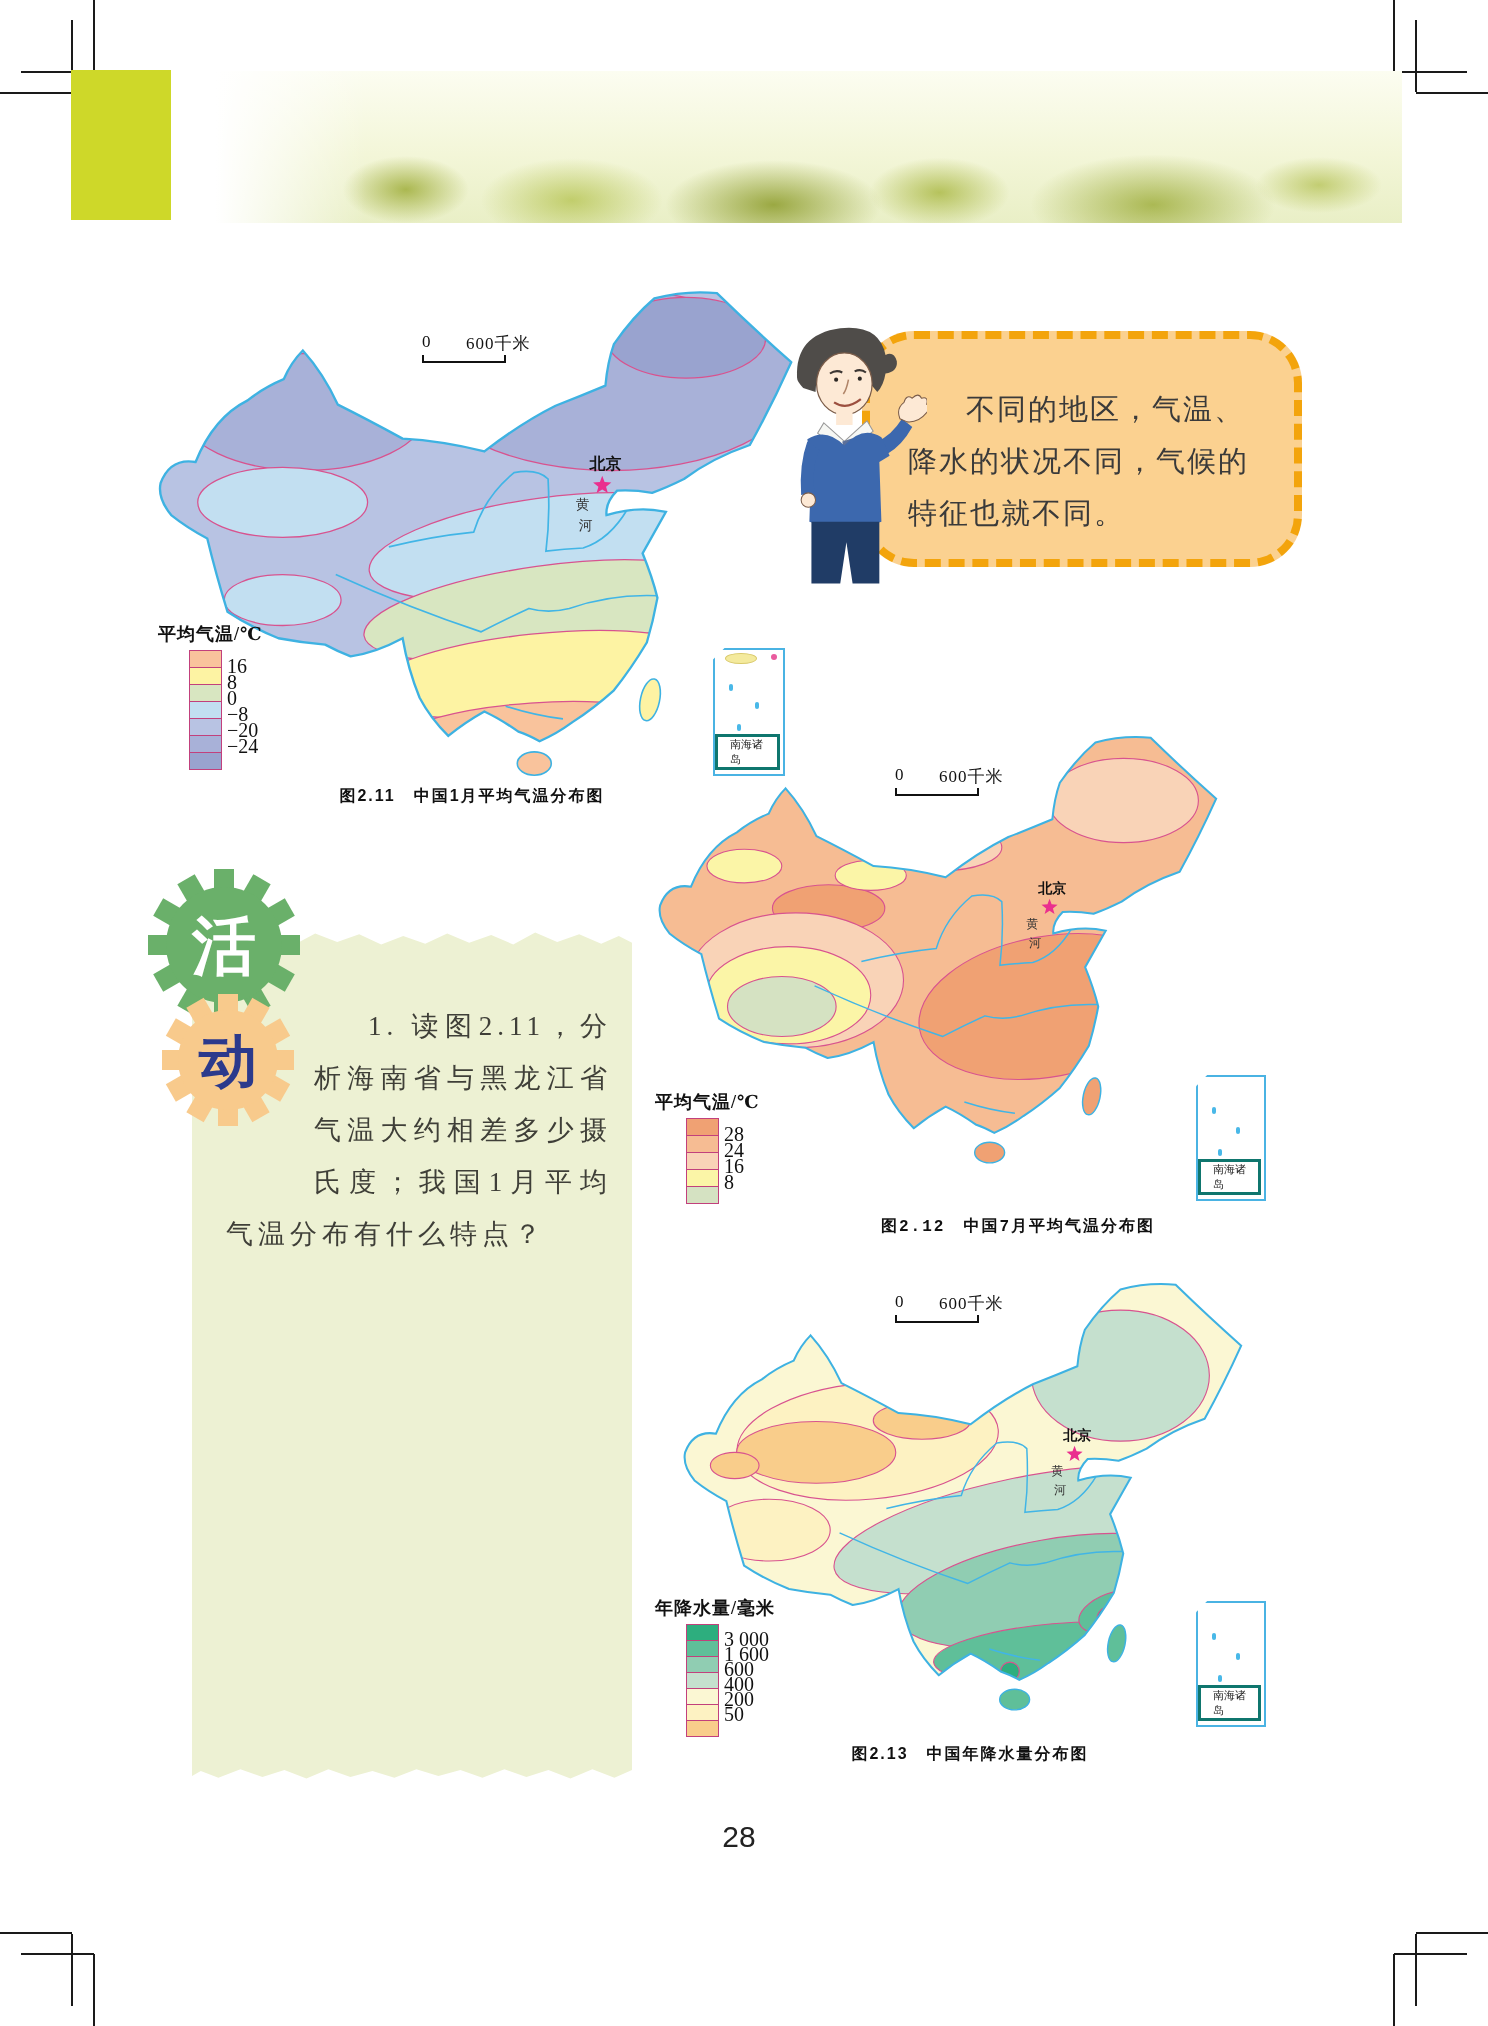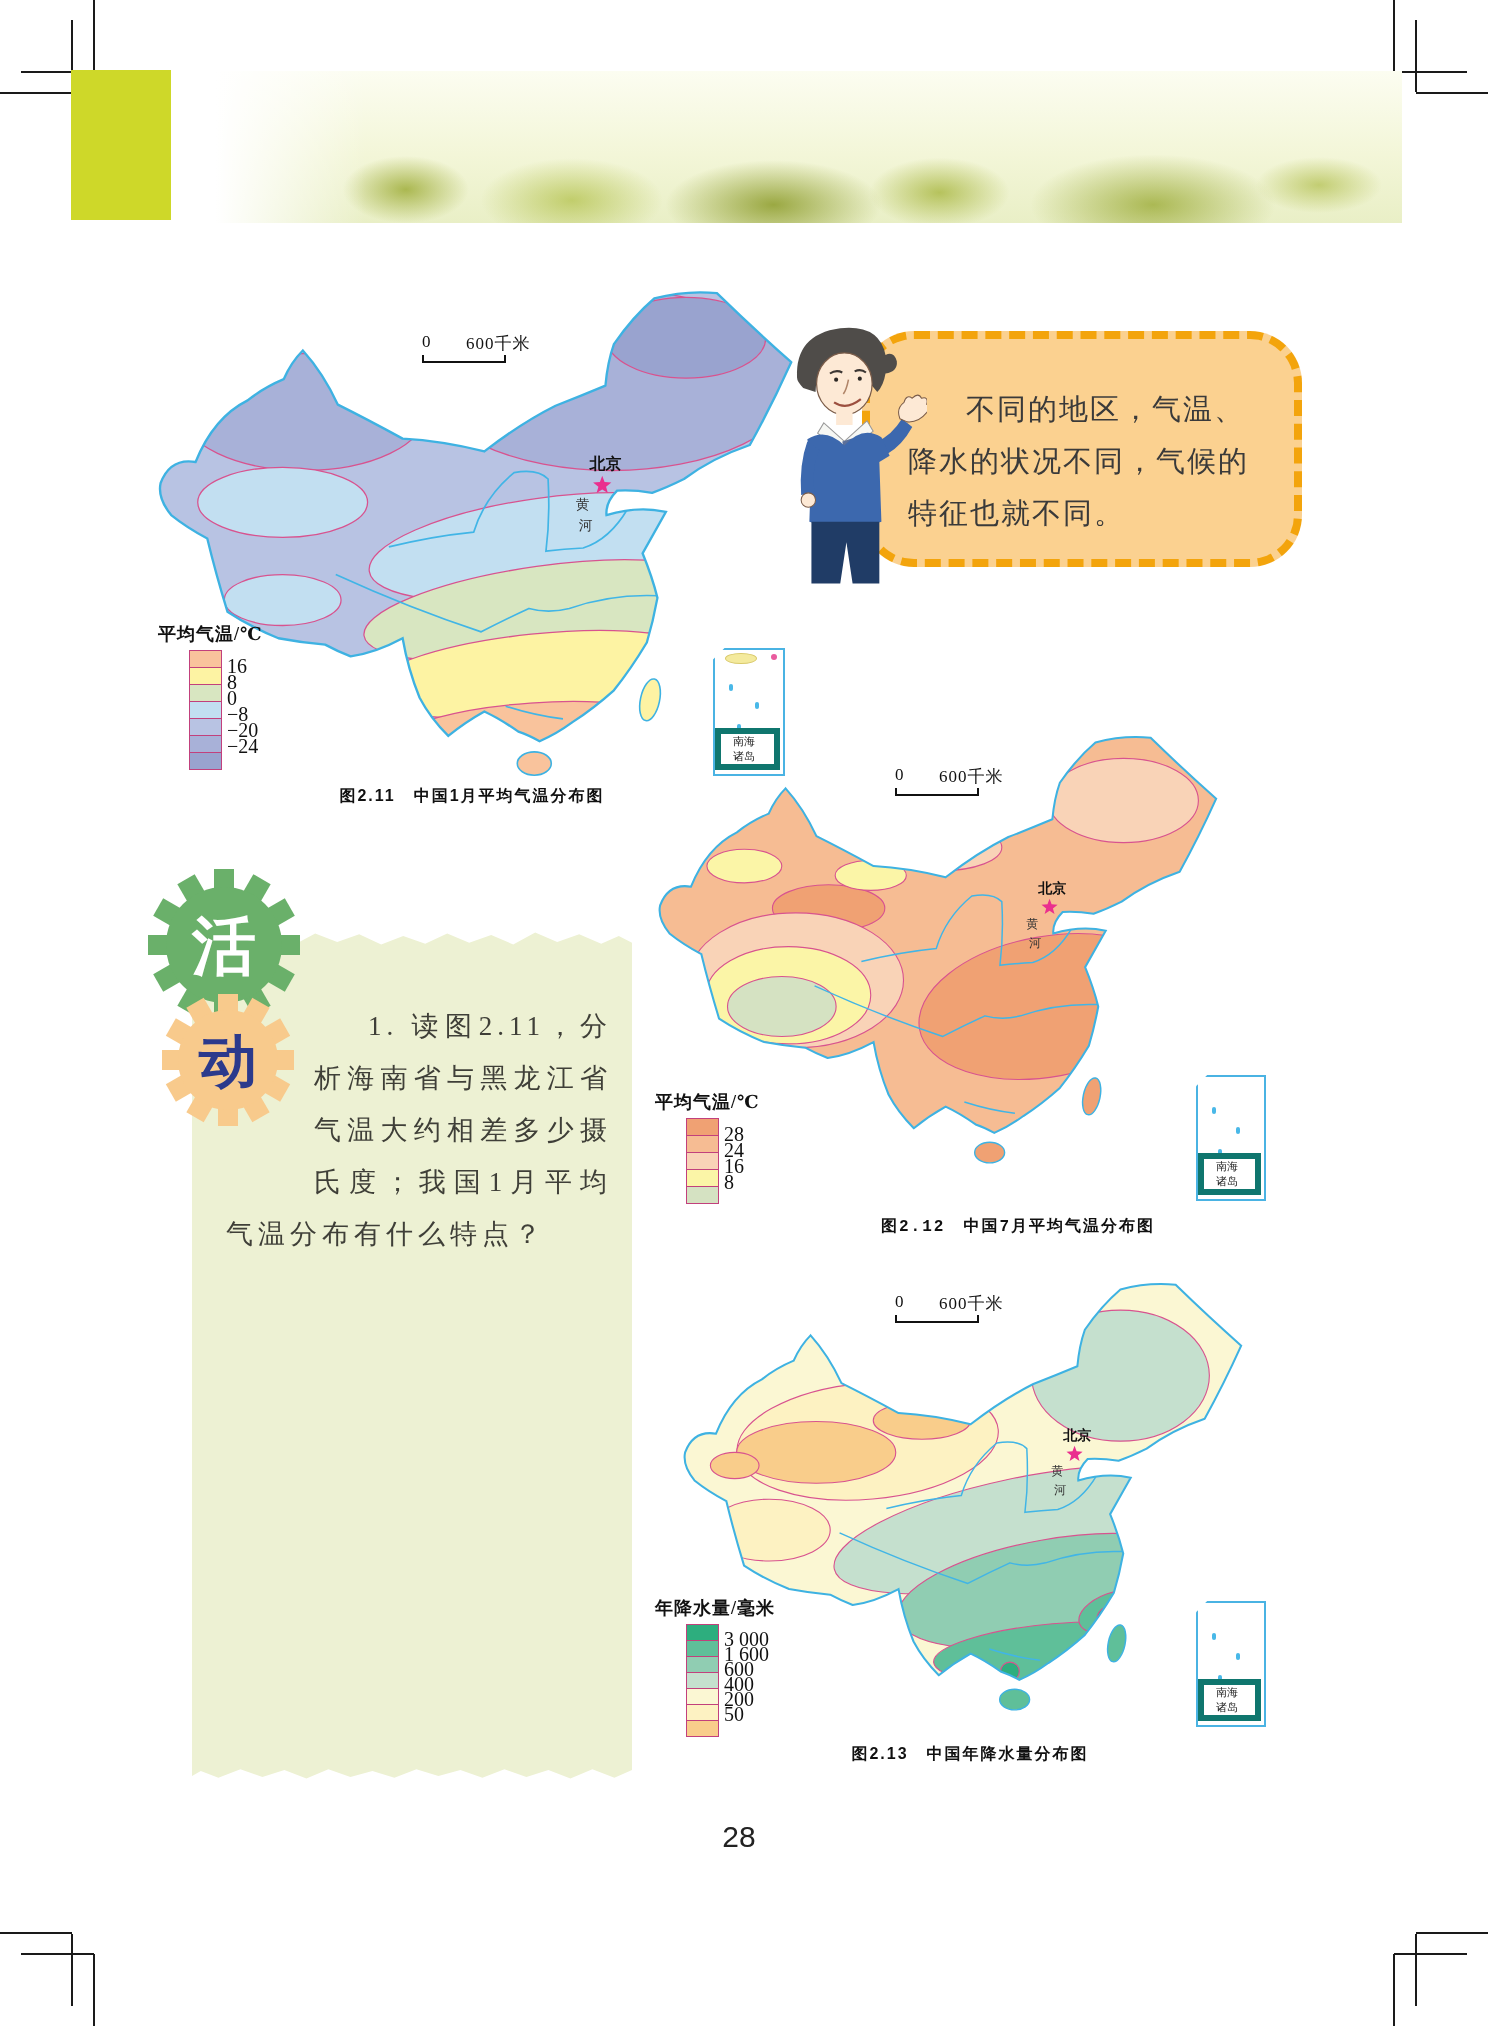--- a/index.html
+++ b/index.html
@@ -32,21 +32,21 @@
   .legend{position:absolute;color:#111;}
   .legend .ltitle{font-weight:bold;font-size:18px;letter-spacing:1px;margin:0 0 5px 0;}
   .lswatches{position:relative;margin-left:31px;width:110px;}
   .sw{width:31px;height:16px;border:1px solid #c2407c;margin-top:-1px;}
   .sw15{height:15px;}
   .llab{position:absolute;left:38px;font-size:20px;line-height:16px;}
   
   .inset{position:absolute;border:2px solid #4ab3e3;background:#fff;
          clip-path:polygon(16% 0,100% 0,100% 100%,0 100%,0 9%);}
   .islet{position:absolute;width:4px;height:7px;background:#49b8e8;border-radius:2px;}
-  .inset-label{position:absolute;right:3px;bottom:4px;border:6px solid #0f766e;background:#fff;
+  .inset-label{position:absolute;right:3px;bottom:4px;border:3px solid #0f766e;background:#fff;
          font-size:11px;padding:0 12px;color:#222;}
   .blob-y{position:absolute;left:10px;top:3px;width:30px;height:9px;background:#f4ea9d;
          border-radius:50%;border:1px solid #d9c96a;}
   .dot-p{position:absolute;right:6px;top:4px;width:6px;height:6px;background:#e95b9e;border-radius:50%;}
   
   .caption{position:absolute;width:400px;text-align:center;font-weight:bold;font-size:16px;
          letter-spacing:2px;color:#101010;}
   
   #bubble{position:absolute;left:862px;top:331px;width:440px;height:236px;background:#fbd190;
          border:8px dashed #f3a40c;border-radius:52px;box-sizing:border-box;}

